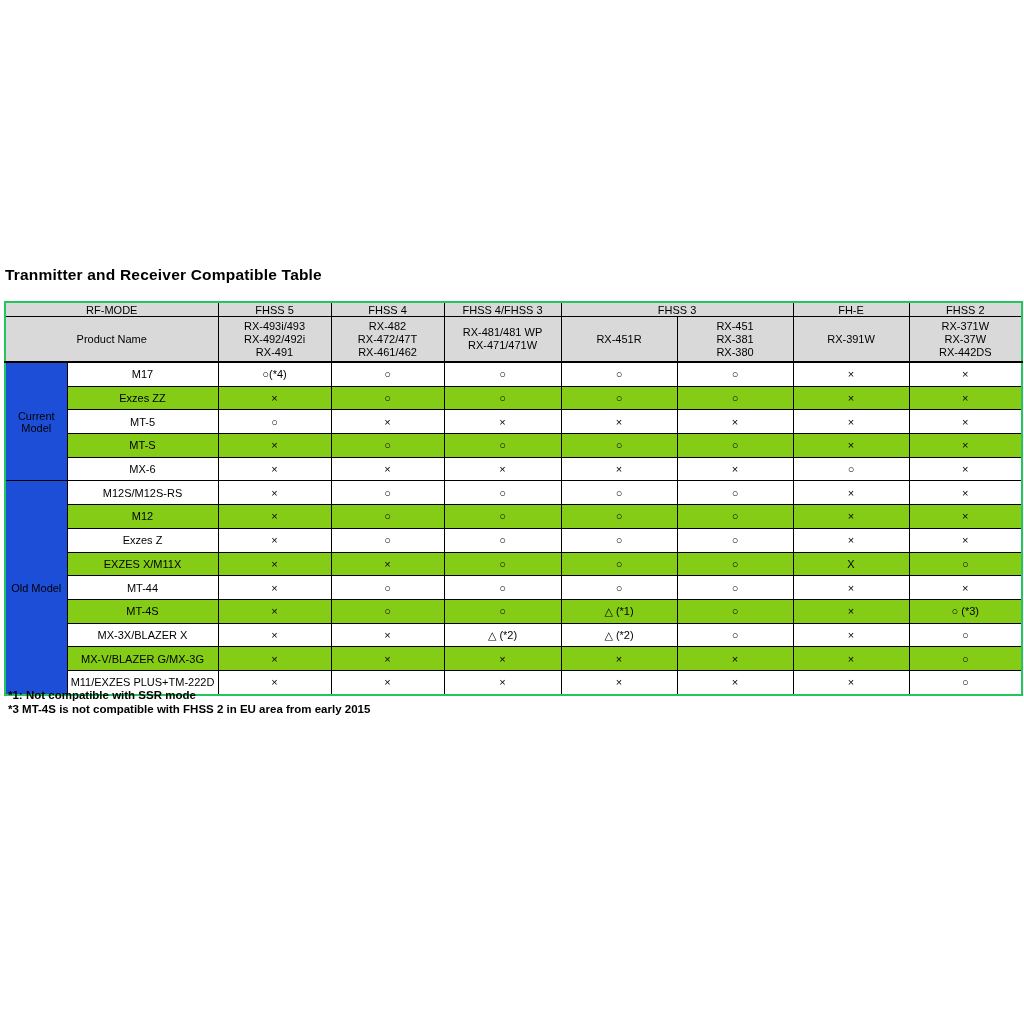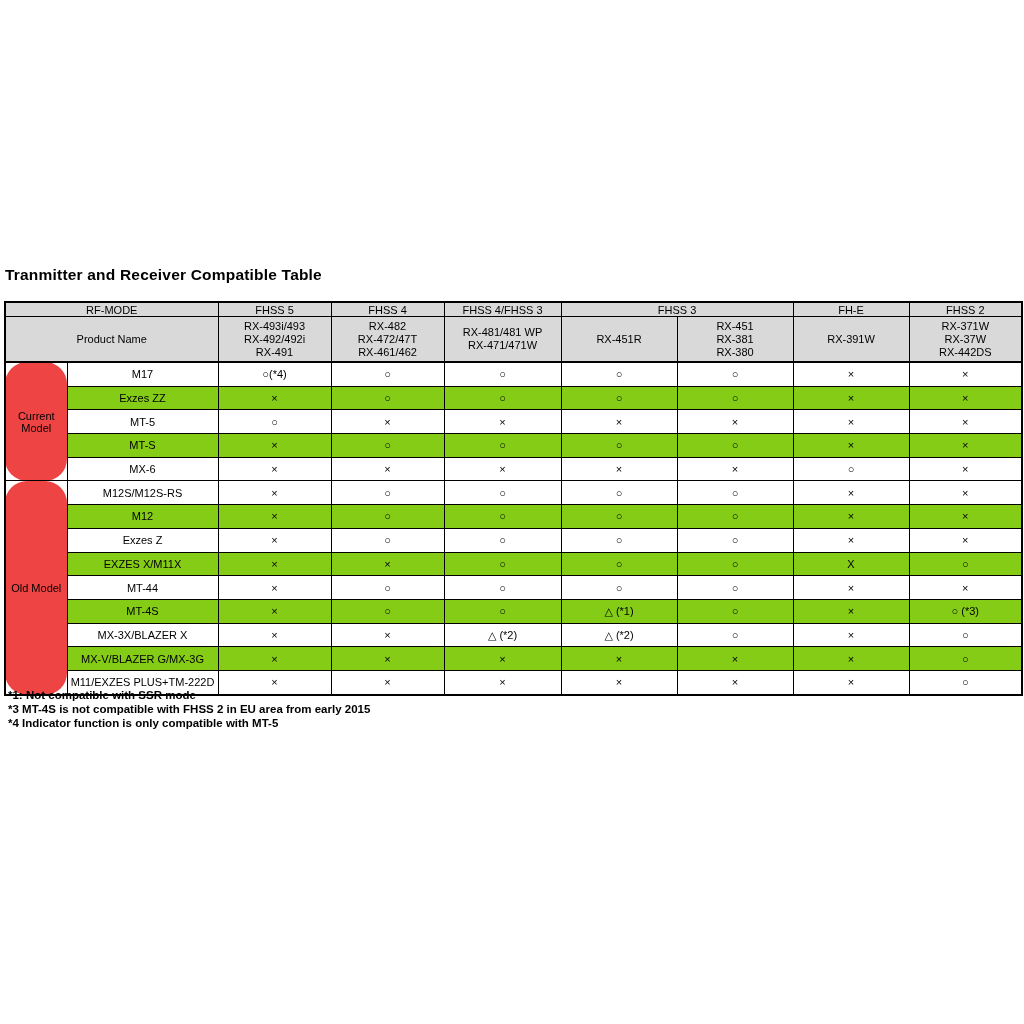--- a/index.html
+++ b/index.html
@@ -10,37 +10,37 @@
   .canvas { position:relative; width:1024px; height:884px; overflow:hidden; }
 
   .title {
     position:absolute; left:5px; top:266px;
     font-size:15.5px; font-weight:bold; letter-spacing:0.2px;
   }
 
   table.compat {
     position:absolute; left:4px; top:301px; width:1017px;
     border-collapse:collapse; table-layout:fixed;
-    border:2px solid #000000;
+    border:2px solid #22c55e;
   }
   .compat td {
     border:1px solid #000;
     font-size:11px; line-height:12px;
     padding:0; text-align:center; vertical-align:middle;
     overflow:hidden;
   }
   .hdr { background:#d9d9d9; }
   .mode-row td { height:13px; }
   .recv-row td { height:44px; white-space:pre-line; line-height:13px; border-bottom-width:2px; }
   tbody td { height:22.7px; }
   .model { text-align:left; padding-left:3px; }
   tr.alt td.model, tr.alt td.sym { background:#84cc16; }
   .bl2 { border-left-width:2px; }
   .sect { border-top-width:3px;margin-left:24px; }
-  .grp { background:#ef4444; line-height:13px;border-radius:22px; }
+  .grp { background:#1d4ed8; line-height:13px; }
 
   .footnotes {
     position:absolute; left:8px; top:688px;
     font-size:11.5px; line-height:14.2px;
   }
   .footnotes div { white-space:pre;font-weight:bold; }
 </style>
 </head>
 <body>
 
@@ -234,16 +234,15 @@
         <td class="sym">×</td>
         <td class="sym bl2">×</td>
         <td class="sym bl2">○</td>
       </tr>
     </tbody>
   </table>
 
   <div class="footnotes">
     <div>*1: Not compatible with SSR mode</div>
     <div>*3 MT-4S is not compatible with FHSS 2 in EU area from early 2015</div>
-    <div>*4 Indicator function is only compatible with MT-5</div>
   </div>
 
 </div>
 
 </body></html>

